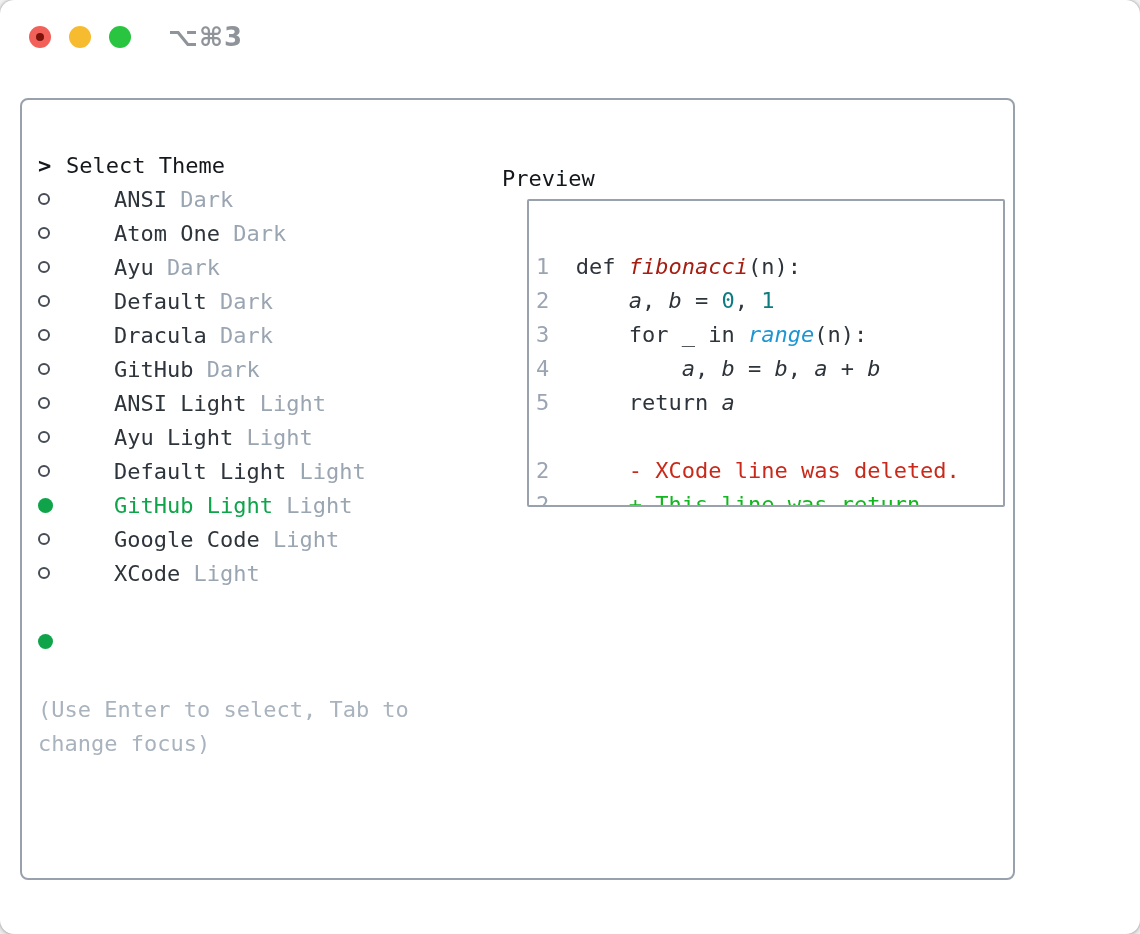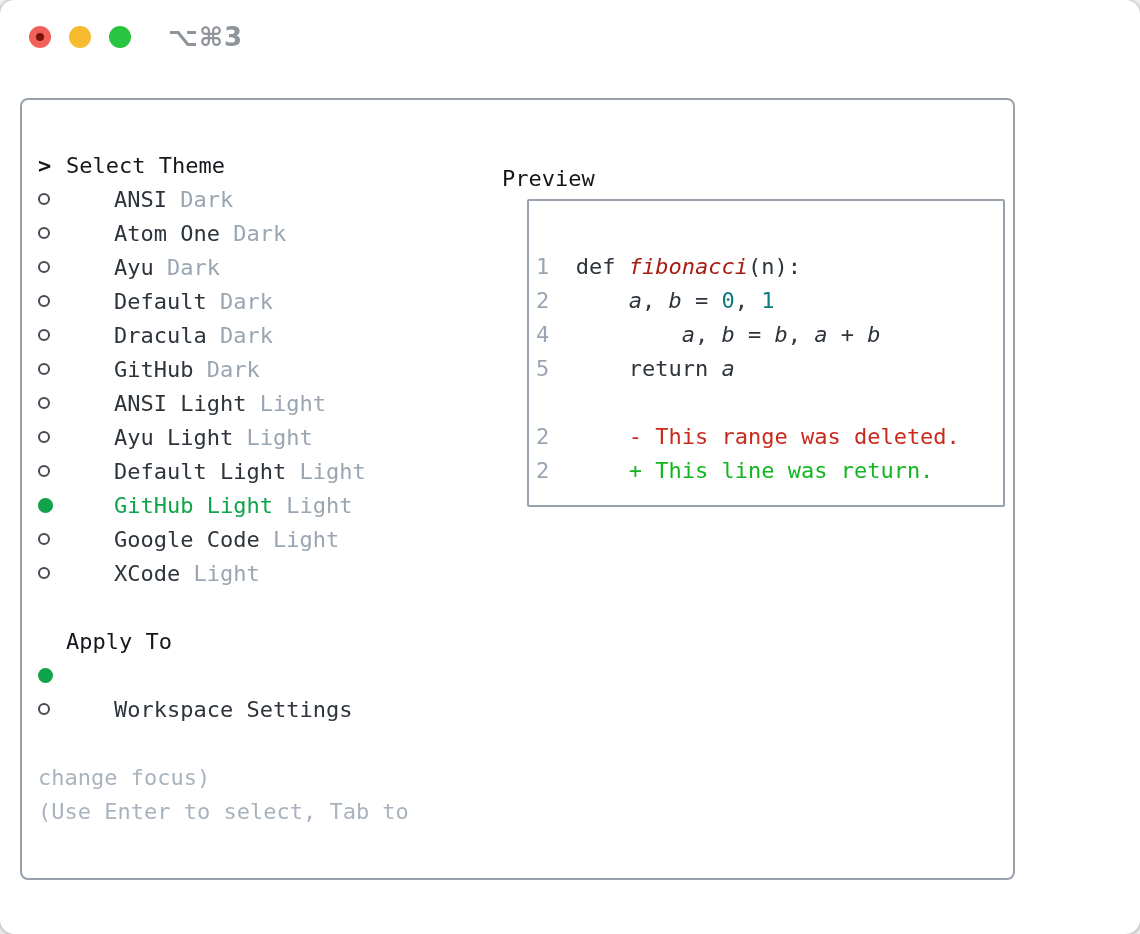--- a/index.html
+++ b/index.html
@@ -71,42 +71,39 @@
           <div class="row"><span class="marker"><span class="radio"></span></span><span class="tname">Dracula</span><span class="ttag"> Dark</span></div>
           <div class="row"><span class="marker"><span class="radio"></span></span><span class="tname">GitHub</span><span class="ttag"> Dark</span></div>
           <div class="row"><span class="marker"><span class="radio"></span></span><span class="tname">ANSI Light</span><span class="ttag"> Light</span></div>
           <div class="row"><span class="marker"><span class="radio"></span></span><span class="tname">Ayu Light</span><span class="ttag"> Light</span></div>
           <div class="row"><span class="marker"><span class="radio"></span></span><span class="tname">Default Light</span><span class="ttag"> Light</span></div>
           <div class="row"><span class="marker"><span class="radio sel"></span></span><span class="tname sel">GitHub Light</span><span class="ttag"> Light</span></div>
           <div class="row"><span class="marker"><span class="radio"></span></span><span class="tname">Google Code</span><span class="ttag"> Light</span></div>
           <div class="row"><span class="marker"><span class="radio"></span></span><span class="tname">XCode</span><span class="ttag"> Light</span></div>
         </div>
       <div class="row"></div>
-      <div class="row">
-        <span class="marker"></span><span class="subhdr">Apply To</span>
-      </div>
       <div>
           <div class="row"><span class="marker"><span class="radio sel"></span></span></div>
-          <div class="row"><span class="marker"><span class="radio"></span></span><span class="tname">Workspace Settings</span></div>
         </div>
       <div class="row"></div>
       <div>
+          <div class="row help">(Use Enter to select, Tab to</div>
           <div class="row help">change focus)</div>
-          <div class="row help">(Use Enter to select, Tab to</div>
         </div>
     </div>
 
     <div class="row preview-title">
       <span class="hdr">Preview</span>
     </div>
 
     <div class="preview-box">
         <div class="codeline"><span class="ln">1  </span><span class="t">def </span><span class="fn">fibonacci</span><span class="t">(n):</span></div>
         <div class="codeline"><span class="ln">2  </span><span class="t">    </span><span class="v">a</span><span class="t">, </span><span class="v">b</span><span class="t"> = </span><span class="n">0</span><span class="t">, </span><span class="n">1</span></div>
+        <div class="codeline"><span class="ln">3  </span><span class="t">    for _ in </span><span class="call">range</span><span class="t">(n):</span></div>
         <div class="codeline"><span class="ln">4  </span><span class="t">        </span><span class="v">a</span><span class="t">, </span><span class="v">b</span><span class="t"> = </span><span class="v">b</span><span class="t">, </span><span class="v">a</span><span class="t"> + </span><span class="v">b</span></div>
         <div class="codeline"><span class="ln">5  </span><span class="t">    return </span><span class="v">a</span></div>
         <div class="codeline"></div>
-        <div class="codeline"><span class="ln">2  </span><span class="del">    - This range was deleted.</span></div>
+        <div class="codeline"><span class="ln">2  </span><span class="del">    - XCode line was deleted.</span></div>
         <div class="codeline"><span class="ln">2  </span><span class="add">    + This line was return.</span></div>
       </div>
 
   </div>
 </div>
 
 </body></html>

